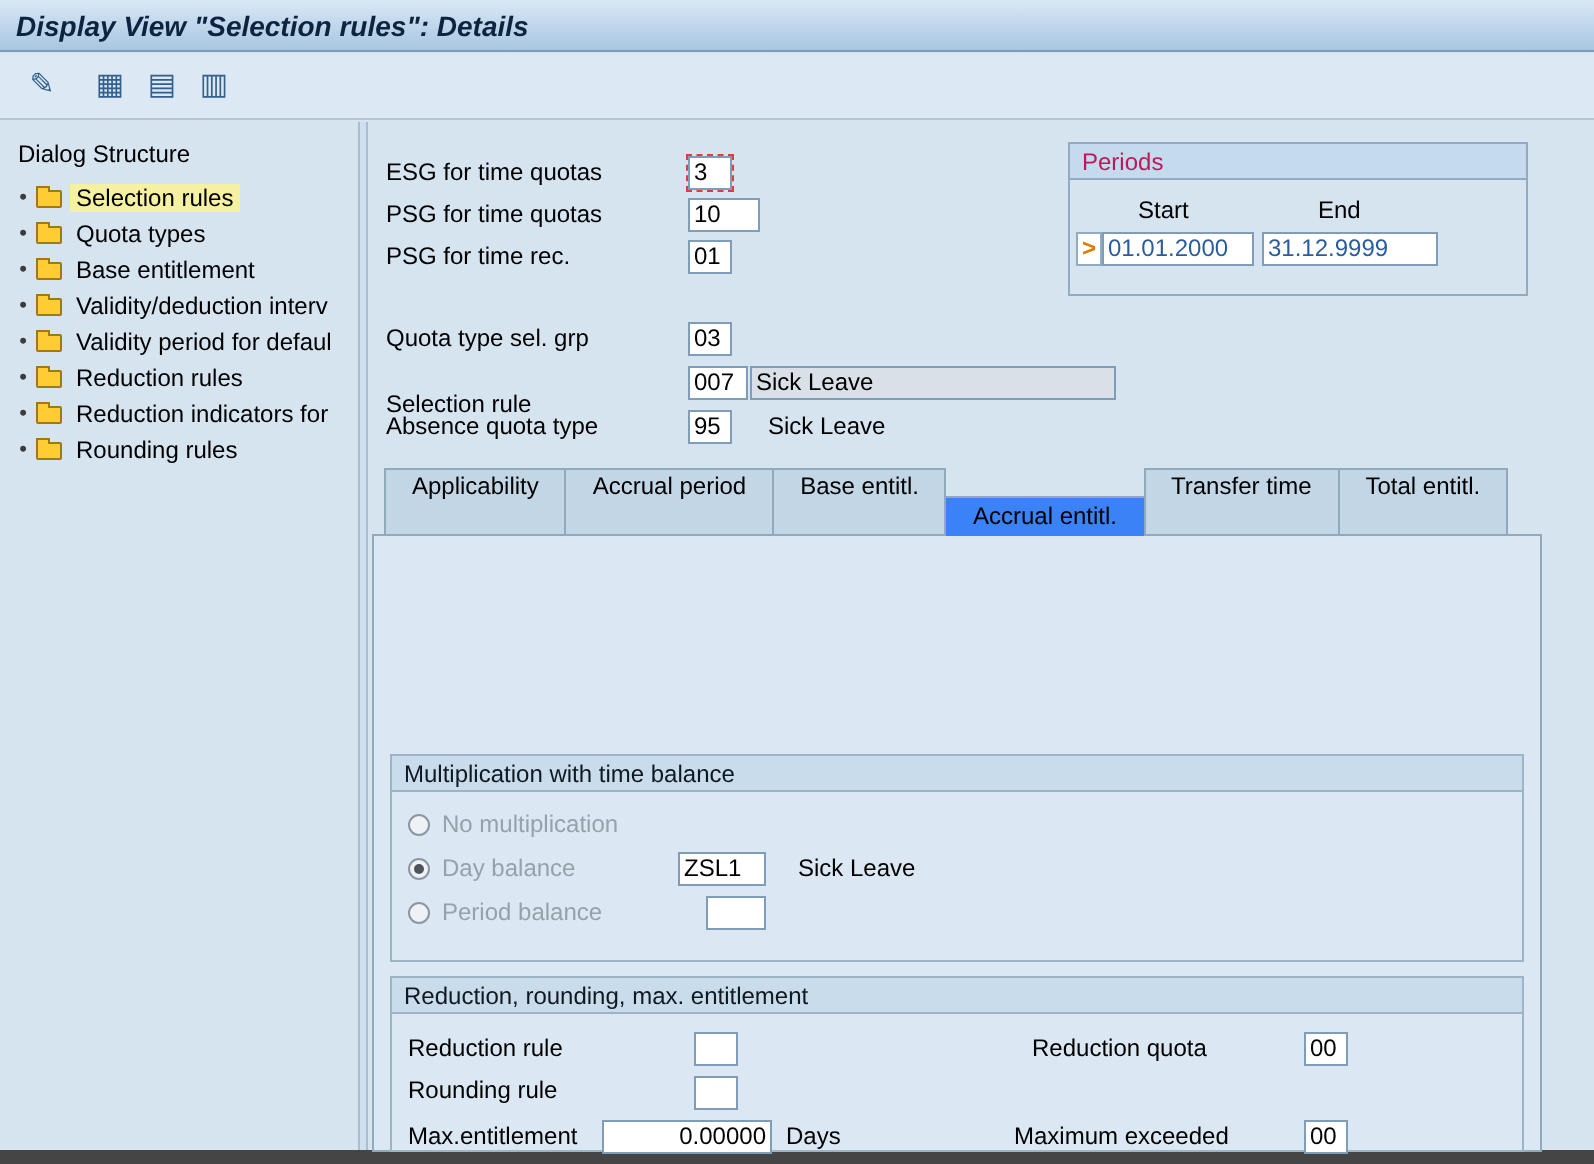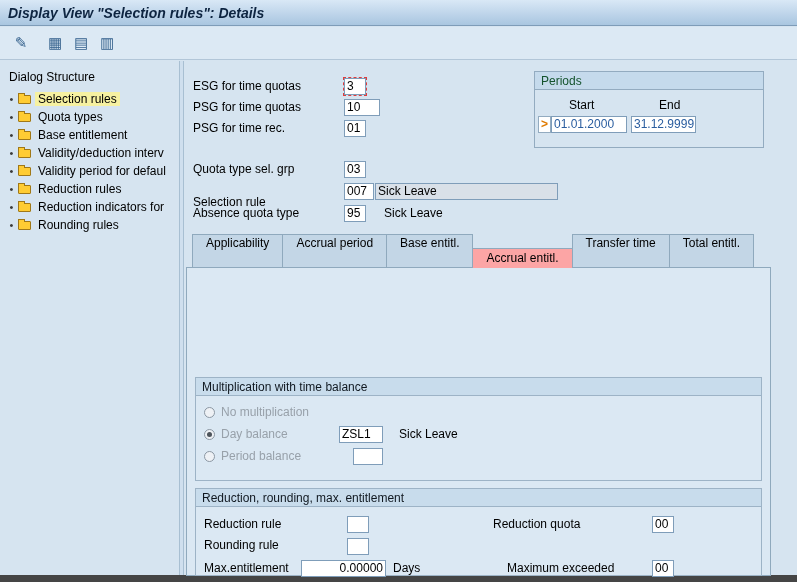--- a/index.html
+++ b/index.html
@@ -34,27 +34,27 @@
   .lbl { position:absolute; line-height:17px; white-space:nowrap; color:#000; }
   .lbl.dis { color:#98a1aa; }
   .fld { position:absolute; height:17px; line-height:15px; background:#fff; border:1px solid #7f9db9; padding:0 2px; overflow:hidden; white-space:nowrap; color:#000; }
   .fld.ro { background:#d9e0e8; }
   .fld.blue { color:#2a5d9f; }
   .fld.right { text-align:right; }
   .fld.focus { outline:1px dashed #e03c3c; }
 
   
   .periods { position:absolute; left:534px; top:71px; width:230px; height:77px; border:1px solid #93abc0; background:#d6e4f0; }
-  .box-hdr { height:18px; line-height:18px; background:#c5daec; border-bottom:1px solid #93abc0; padding-left:6px; color:#14532d; }
+  .box-hdr { height:18px; line-height:18px; background:#c5daec; border-bottom:1px solid #93abc0; padding-left:6px; color:#be185d; }
   .cursor-cell { position:absolute; left:3px; top:44px; width:13px; height:17px; background:#fff; border:1px solid #93abc0; color:#e07b00; font-weight:bold; text-align:center; line-height:15px; }
 
   
   .tabs { position:absolute; left:192px; top:249px; height:19px; display:flex; align-items:flex-end; z-index:3; }
   .tab { height:34px; line-height:17px; padding:0 13px; background:#c3d6e6; border:1px solid #8fa9bd; margin-right:-1px; white-space:nowrap; cursor:default; }
-  .tab.active { height:20px; line-height:19px; background:#fca5a5; border-bottom:none; }
+  .tab.active { height:20px; line-height:19px; background:#3b82f6; border-bottom:none; }
 
   
   .panel { position:absolute; left:186px; top:267px; width:585px; height:309px; background:#dbe8f3; border:1px solid #8fa9bd; z-index:1; }
 
   
   .grp { position:absolute; border:1px solid #9db3c6; }
   .grp-hdr { height:18px; line-height:18px; background:#c8dcec; border-bottom:1px solid #9db3c6; padding-left:6px; color:#101820; white-space:nowrap; overflow:hidden; }
   .row { position:absolute; display:flex; align-items:center; height:17px; gap:6px; white-space:nowrap; }
   .radio { display:inline-block; width:11px; height:11px; border-radius:50%; background:#fdfdfd; border:1px solid #848f9b; position:relative; flex:0 0 auto; }
   .radio.dis { background:#eef1f5; border-color:#8b97a3; }
@@ -141,21 +141,21 @@
   <div class="lbl" style="left:193px;top:205px;">Absence quota type</div>
   <div class="fld" style="left:344px;top:205px;width:22px;">95</div>
   <div class="lbl" style="left:384px;top:205px;">Sick Leave</div>
 
   <div class="periods">
     <div class="box-hdr">Periods</div>
     <div class="lbl" style="left:34px;top:25px;">Start</div>
     <div class="lbl" style="left:124px;top:25px;">End</div>
     <div class="cursor-cell">&gt;</div>
     <div class="fld blue" style="left:16px;top:44px;width:76px;">01.01.2000</div>
-    <div class="fld blue" style="left:96px;top:44px;width:65px;">31.12.9999</div>
+    <div class="fld blue" style="left:96px;top:44px;width:88px;">31.12.9999</div>
   </div>
 
   <div class="tabs">
     <div class="tab">Applicability</div>
     <div class="tab">Accrual period</div>
     <div class="tab">Base entitl.</div>
     <div class="tab active">Accrual entitl.</div>
     <div class="tab">Transfer time</div>
     <div class="tab">Total entitl.</div>
   </div>
@@ -180,21 +180,21 @@
         <span class="lbl dis" style="position:static;">Period balance</span>
       </div>
       <div class="fld" style="left:157px;top:70px;width:30px;"></div>
     </div>
 
     <div class="grp" style="left:8px;top:220px;width:567px;height:88px;">
       <div class="grp-hdr">Reduction, rounding, max. entitlement</div>
 
       <div class="lbl" style="left:8px;top:27px;">Reduction rule</div>
       <div class="fld" style="left:151px;top:27px;width:22px;"></div>
-      <div class="lbl" style="left:297px;top:27px;">Reduction quota</div>
+      <div class="lbl" style="left:320px;top:27px;">Reduction quota</div>
       <div class="fld" style="left:456px;top:27px;width:22px;">00</div>
 
       <div class="lbl" style="left:8px;top:48px;">Rounding rule</div>
       <div class="fld" style="left:151px;top:49px;width:22px;"></div>
 
       <div class="lbl" style="left:8px;top:71px;">Max.entitlement</div>
       <div class="fld right" style="left:105px;top:71px;width:85px;">0.00000</div>
       <div class="lbl" style="left:197px;top:71px;">Days</div>
       <div class="lbl" style="left:311px;top:71px;">Maximum exceeded</div>
       <div class="fld" style="left:456px;top:71px;width:22px;">00</div>

